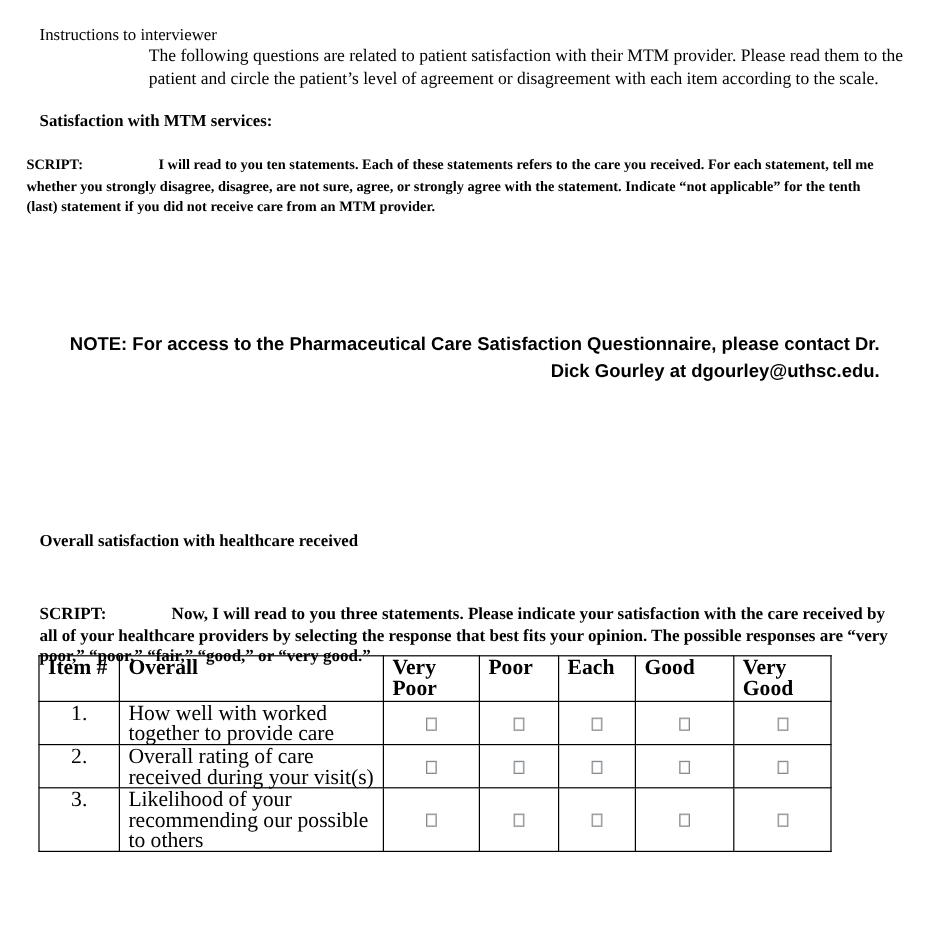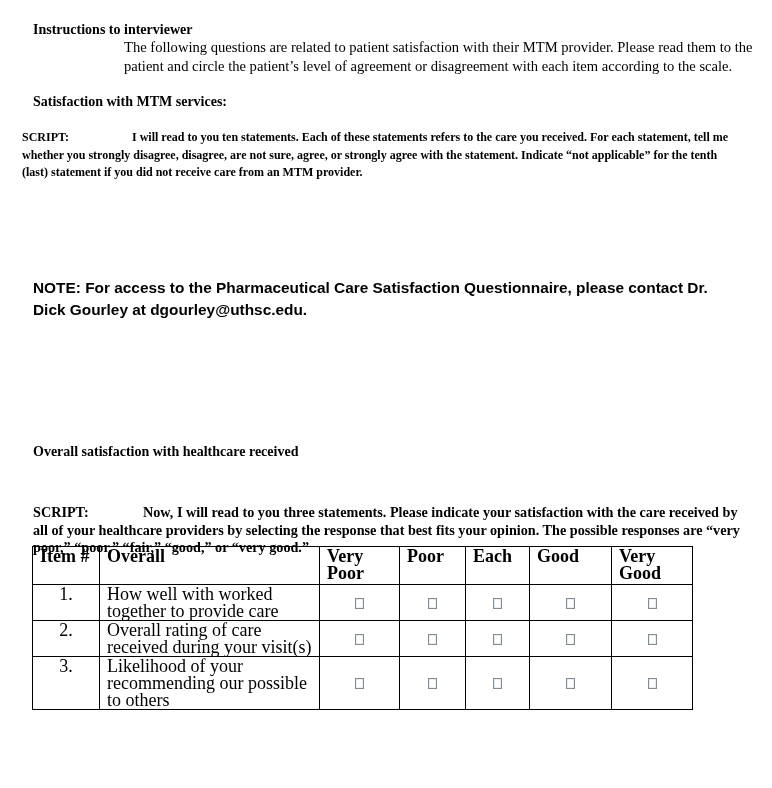--- a/index.html
+++ b/index.html
@@ -1,27 +1,27 @@
 <!DOCTYPE html>
 <html><head>
 <meta charset="utf-8">
 <style>
   html, body { margin: 0; padding: 0; background: #ffffff; }
   body { width: 772px; height: 788px; position: relative; overflow: hidden; color: #000; }
   .serif { font-family: "Liberation Serif", "DejaVu Serif", serif; }
   .sans { font-family: "Liberation Sans", "DejaVu Sans", sans-serif; }
   .abs { position: absolute; }
 
-  #instr-heading { left: 33px; top: 22px; font-size: 14px; font-weight: bold; }
+  #instr-heading { left: 33px; top: 22px; font-size: 14px; font-weight: normal; }
   #instr-body { left: 88px; top: 38px; width: 670px; font-size: 14.6px; line-height: 19px; margin-left: 36px; }
   #mtm-heading { left: 33px; top: 94px; font-size: 14px; font-weight: bold; }
   #script1 { left: 22px; top: 129px; width: 718px; font-size: 12px; font-weight: bold; line-height: 17.5px; }
   .script-label { display: inline-block; width: 110px; }
 
-  #note { left: 33px; top: 277px; width: 700px; font-size: 15.4px; font-weight: bold; line-height: 22px; }
+  #note { left: 33px; top: 277px; width: 700px; font-size: 15.4px; font-weight: bold; line-height: 22px; text-align: right; }
 
   #overall-heading { left: 33px; top: 444px; font-size: 14px; font-weight: bold; }
   #script2 { left: 33px; top: 480px; width: 720px; font-size: 14.2px; font-weight: bold; line-height: 17.5px; margin-top: 24px; }
 
   table#rating-table { position: absolute; left: 32px; top: 546px; border-collapse: collapse; font-size: 18px; padding-left: 20px; }
   #rating-table th, #rating-table td { border: 1.5px solid #000; vertical-align: top; padding: 1px 7px 0 7px; line-height: 17px; }
   #rating-table th { font-weight: bold; text-align: left; height: 36px; }
   #rating-table td.num { text-align: center; }
   #rating-table td.cb { text-align: center; vertical-align: middle; }
   .checkbox { display: inline-block; width: 7px; height: 9px; border: 1px solid #8a8a8a; background: #fff; box-shadow: inset 0 0 0 0.5px #cfe0f0; margin-top: 2px; cursor: pointer; }

